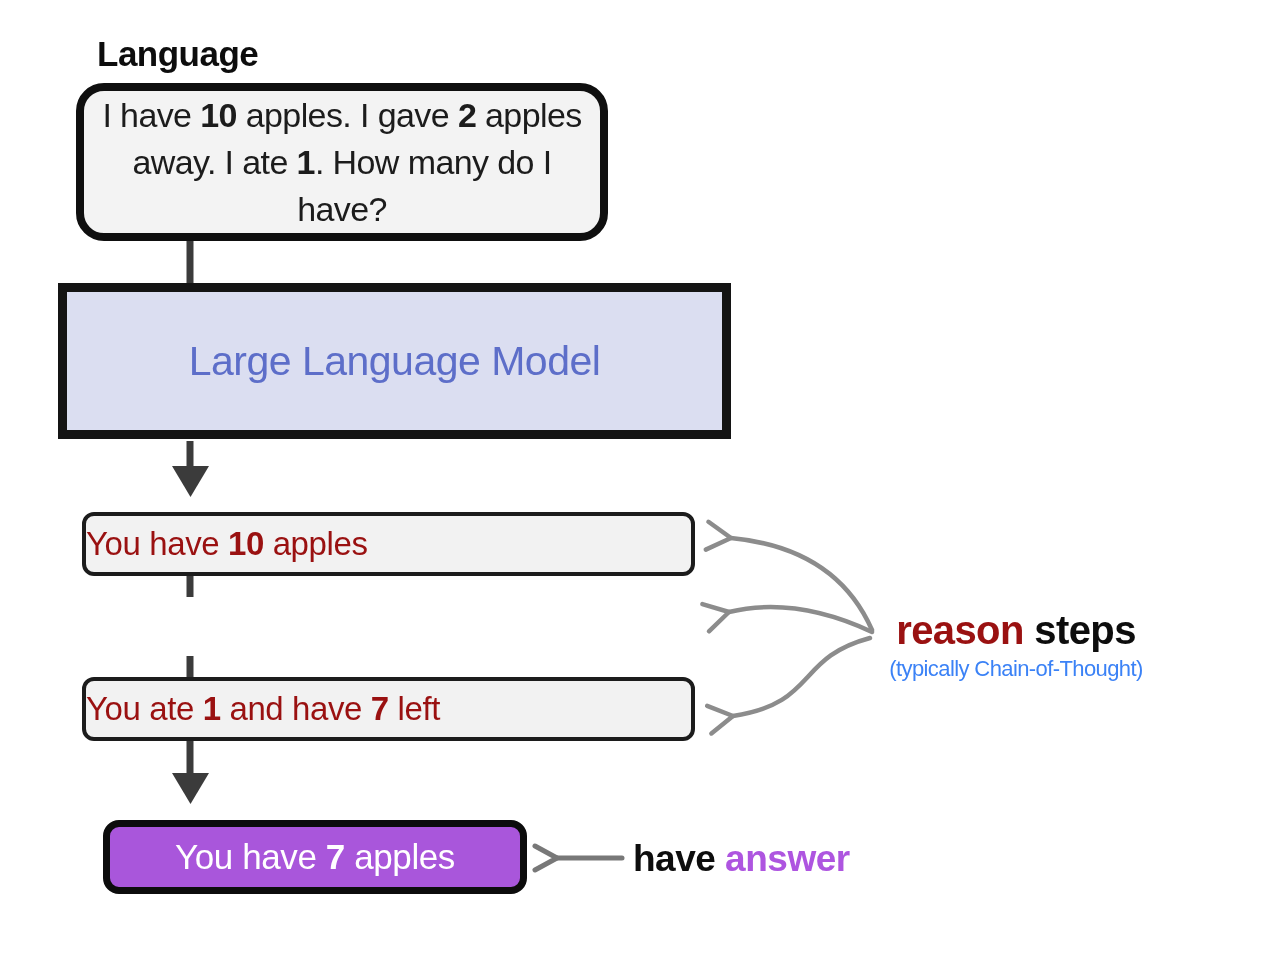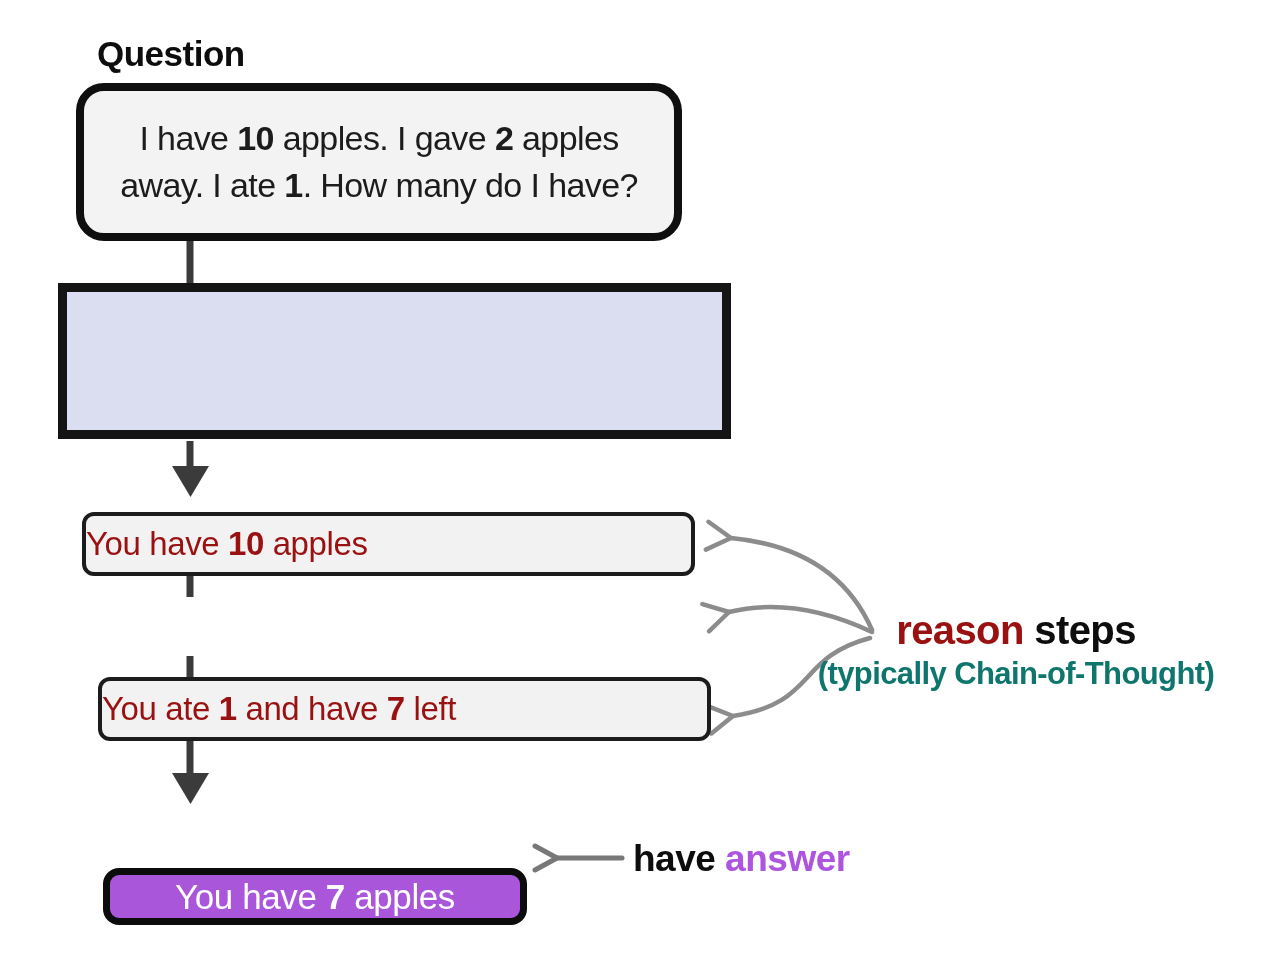--- a/index.html
+++ b/index.html
@@ -17,21 +17,21 @@
     width: 1284px; height: 960px;
   }
   .abs { position: absolute; box-sizing: border-box; }
 
   .question-label {
     left: 97px; top: 34px;
     font-size: 35px; font-weight: 700; color: #0d0d0d;
     letter-spacing: -0.5px;
   }
   .question-box {
-    left: 76px; top: 83px; width: 606px; height: 158px;
+    left: 76px; top: 83px; width: 532px; height: 158px;
     background: #f3f3f3;
     border: 8px solid #0f0f0f;
     border-radius: 28px;
     display: flex; flex-direction: column;
     align-items: center; justify-content: center;
     font-size: 34px; color: #1c1c1c; line-height: 47px;
     letter-spacing: -0.6px;
     text-align: center;
   }
   .question-box b, .step-box b, .final-box b { font-weight: 700; }
@@ -53,40 +53,39 @@
     left: 82px; width: 613px; height: 64px;
     background: #f2f2f2;
     border: 4px solid #1c1c1c;
     border-radius: 12px;
     display: flex; align-items: center;
     font-size: 33px; color: #9a1111;
     letter-spacing: -0.4px;
   }
   .step-1 { top: 512px; }
   .step-2 { top: 595px; }
-  .step-3 { top: 677px; margin-left: 16px; }
+  .step-3 { top: 677px; }
 
   .final-box {
-    left: 103px; top: 820px; width: 424px; height: 57px;
+    left: 103px; top: 820px; width: 424px; height: 74px;
     background: #a956db;
     border: 7px solid #0c0c0c;
     border-radius: 16px;
     display: flex; align-items: center; justify-content: center;
     font-size: 35px; color: #ffffff;
     letter-spacing: -0.4px;
-    margin-top: 48px;
   }
 
   .reason-annotation {
     left: 790px; top: 608px; width: 452px;
     text-align: center;
   }
   .reason-title { font-size: 40px; font-weight: 700; color: #0d0d0d; letter-spacing: -0.6px; line-height: 44px; }
   .reason-highlight { color: #9a1111; text-align: right; }
-  .reason-subtitle { font-size: 31px; font-weight: 700; color: #0f766e; letter-spacing: -0.6px; margin-top: 4px; }
+  .reason-subtitle { font-size: 22px; font-weight: 400; color: #3b82f6; letter-spacing: -0.6px; margin-top: 4px; }
 
   .final-answer-label {
     left: 633px; top: 838px;
     font-size: 37px; font-weight: 700; color: #0d0d0d;
     letter-spacing: -0.5px; line-height: 42px;
   }
   .answer-highlight { color: #ae55e0; margin-top: 32px; }
 </style>
 </head>
 <body>
@@ -118,32 +117,33 @@
       <polygon points="172,773 209,773 190.5,804" fill="#3b3b3b"></polygon>
     </g>
 
     <path d="M 872 630 Q 836 548 731 538" fill="none" stroke="#8c8c8c" stroke-width="4.5" stroke-linecap="round" marker-end="url(#openArrowGray)"></path>
     <path d="M 872 632 Q 795 596 729 612" fill="none" stroke="#8c8c8c" stroke-width="4.5" stroke-linecap="round" marker-end="url(#openArrowGray)"></path>
     <path d="M 870 638 C 795 658 818 703 733 716" fill="none" stroke="#8c8c8c" stroke-width="4.5" stroke-linecap="round" marker-end="url(#openArrowGray)"></path>
 
     <path d="M 622 858 L 557 858" fill="none" stroke="#787878" stroke-width="5" stroke-linecap="round" marker-end="url(#openArrowDark)"></path>
   </svg>
 
-  <div class="abs question-label">Question</div>
+  <div class="abs question-label">Language</div>
 
   <div class="abs question-box">
     <div>
       <span>I have </span><b>10</b><span> apples. I gave </span><b>2</b><span> apples</span>
     </div>
     <div>
       <span>away. I ate </span><b>1</b><span>. How many do I have?</span>
     </div>
   </div>
 
   <div class="abs llm-box">
+    <div class="llm-subtitle">Large Language Model</div>
   </div>
 
   <div class="abs step-box step-1">
     <div>
       <span>You have </span><b>10</b><span> apples</span><b></b><span></span>
     </div>
   </div>
   <div class="abs step-box step-3">
     <div>
       <span>You ate </span><b>1</b><span> and have </span><b>7</b><span> left</span>

